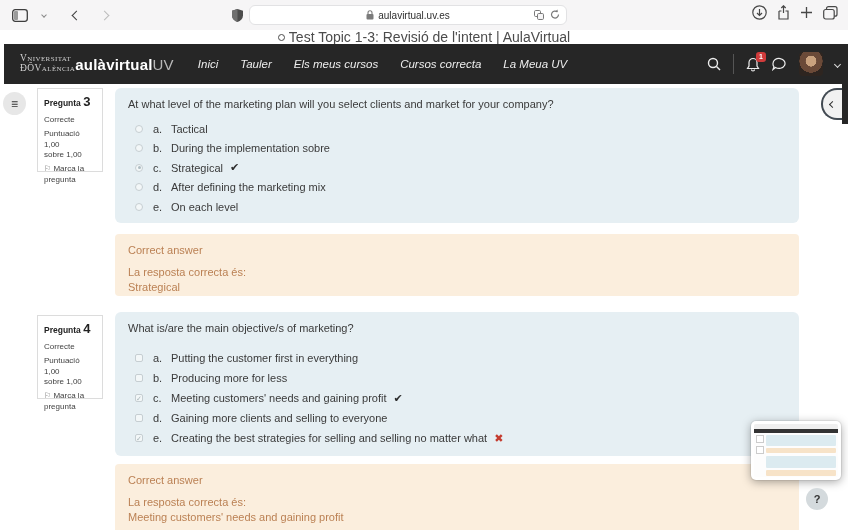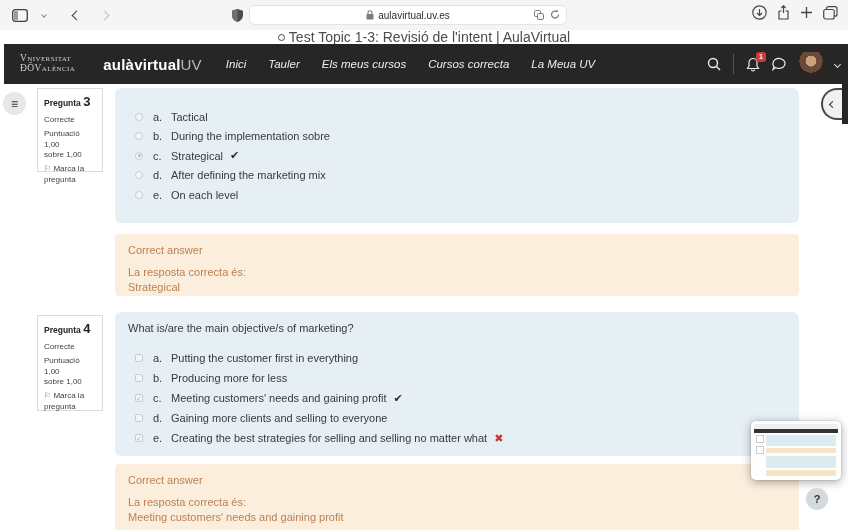--- a/index.html
+++ b/index.html
@@ -27,21 +27,21 @@
   .tab { flex:1; display:flex; align-items:center; justify-content:center; gap:4px; white-space:nowrap; overflow:hidden; }
   .tab.active { background:#ffffff; }
   .tab.inactive { background:#e2e3e5; border-left:1px solid #cfcfd1; color:#555; }
   .favicon { width:7px; height:7px; border-radius:50%; border:1.5px solid #4c4c4c; flex:0 0 auto; }
 
   
   .navbar { position:absolute; top:44px; left:4px; width:848px; height:40px; background:#262626;
             display:flex; align-items:center; color:#ededed; }
   .uni-logo { margin-left:16px; font-family:"Liberation Serif","DejaVu Serif",serif; color:#cfcfcf;
               font-variant:small-caps; line-height:1.05; font-size:9.5px; letter-spacing:.4px; }
-  .brand { margin-left:28px; font-size:15px; letter-spacing:.2px; }
+  .brand { margin-left:0; font-size:15px; letter-spacing:.2px; }
   .brand b { color:#ffffff; font-weight:bold; }
   .brand span.lt { color:#b9b9b9; font-weight:normal; }
   .navlinks { display:flex; gap:22px; margin-left:24px; font-size:11.5px; }
   .navlinks .lnk { cursor:pointer;font-style:italic; }
   .nav-right { position:absolute; right:12px; display:flex; align-items:center; gap:12px; }
   .nav-divider { width:1px; height:20px; background:#555; }
   .bell-wrap { position:relative; }
   .badge { position:absolute; top:-5px; right:-6px; min-width:10px; height:10px; padding:0 2px; background:#d03b3b;
            border-radius:3px; color:#fff; font-size:7px; line-height:10px; text-align:center; font-weight:bold; }
   .avatar { width:24px; height:24px; border-radius:4px;
@@ -243,20 +243,21 @@
         <div>Puntuació 1,00</div>
         <div>sobre 1,00</div>
       </div>
       <div class="row">
         <span class="flag-ic">⚐</span>
         <span>Marca la pregunta</span>
       </div>
     </div>
 
     <div class="qblock q3" style="top:4px; height:135px;">
+      <div>At what level of the marketing plan will you select clients and market for your company?</div>
       <div class="opts" style="margin-top:9px;">
         <div class="opt">
           <span class="ctrl radio"></span>
           <span class="letter">a.</span>
           <span class="otext">Tactical</span>
         </div>
         <div class="opt">
           <span class="ctrl radio"></span>
           <span class="letter">b.</span>
           <span class="otext">During the implementation sobre</span>
@@ -279,21 +280,21 @@
         </div>
       </div>
     </div>
 
     <div class="feedback" style="top:150px; height:62px;">
       <div class="fb-head">Correct answer</div>
       <div class="fb-line">La resposta correcta és:</div>
       <div class="fb-ans">Strategical</div>
     </div>
 
-    <div class="qinfo" style="top:231px; height:96px;">
+    <div class="qinfo" style="top:231px; height:84px;">
       <div class="qno"><span>Pregunta</span> <span class="qnum">4</span></div>
       <div class="row">Correcte</div>
       <div class="row">
         <div>Puntuació 1,00</div>
         <div>sobre 1,00</div>
       </div>
       <div class="row">
         <span class="flag-ic">⚐</span>
         <span>Marca la pregunta</span>
       </div>

